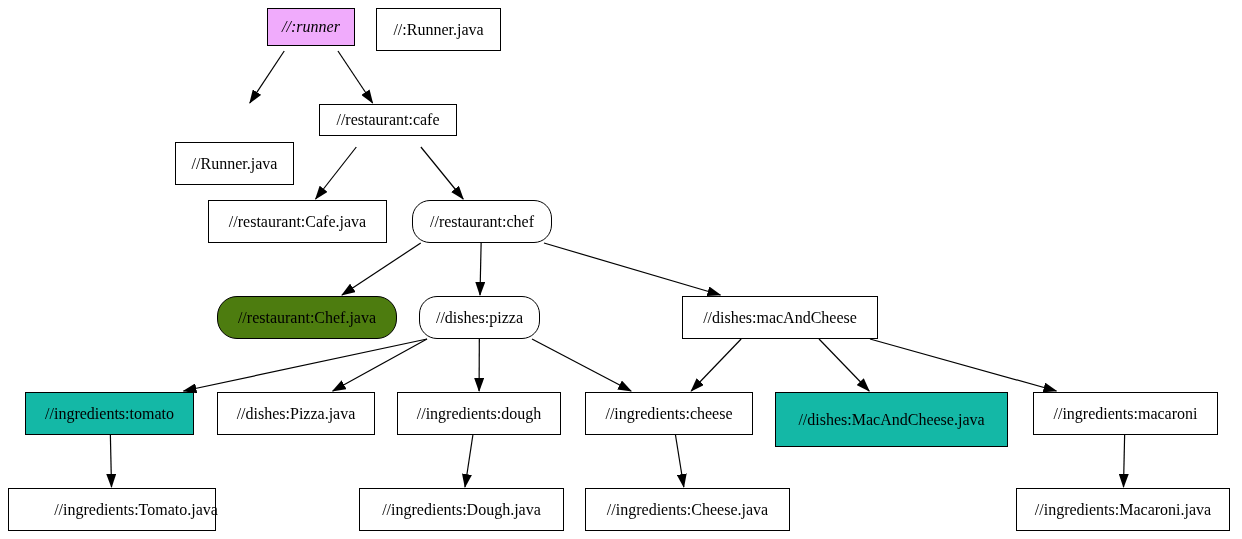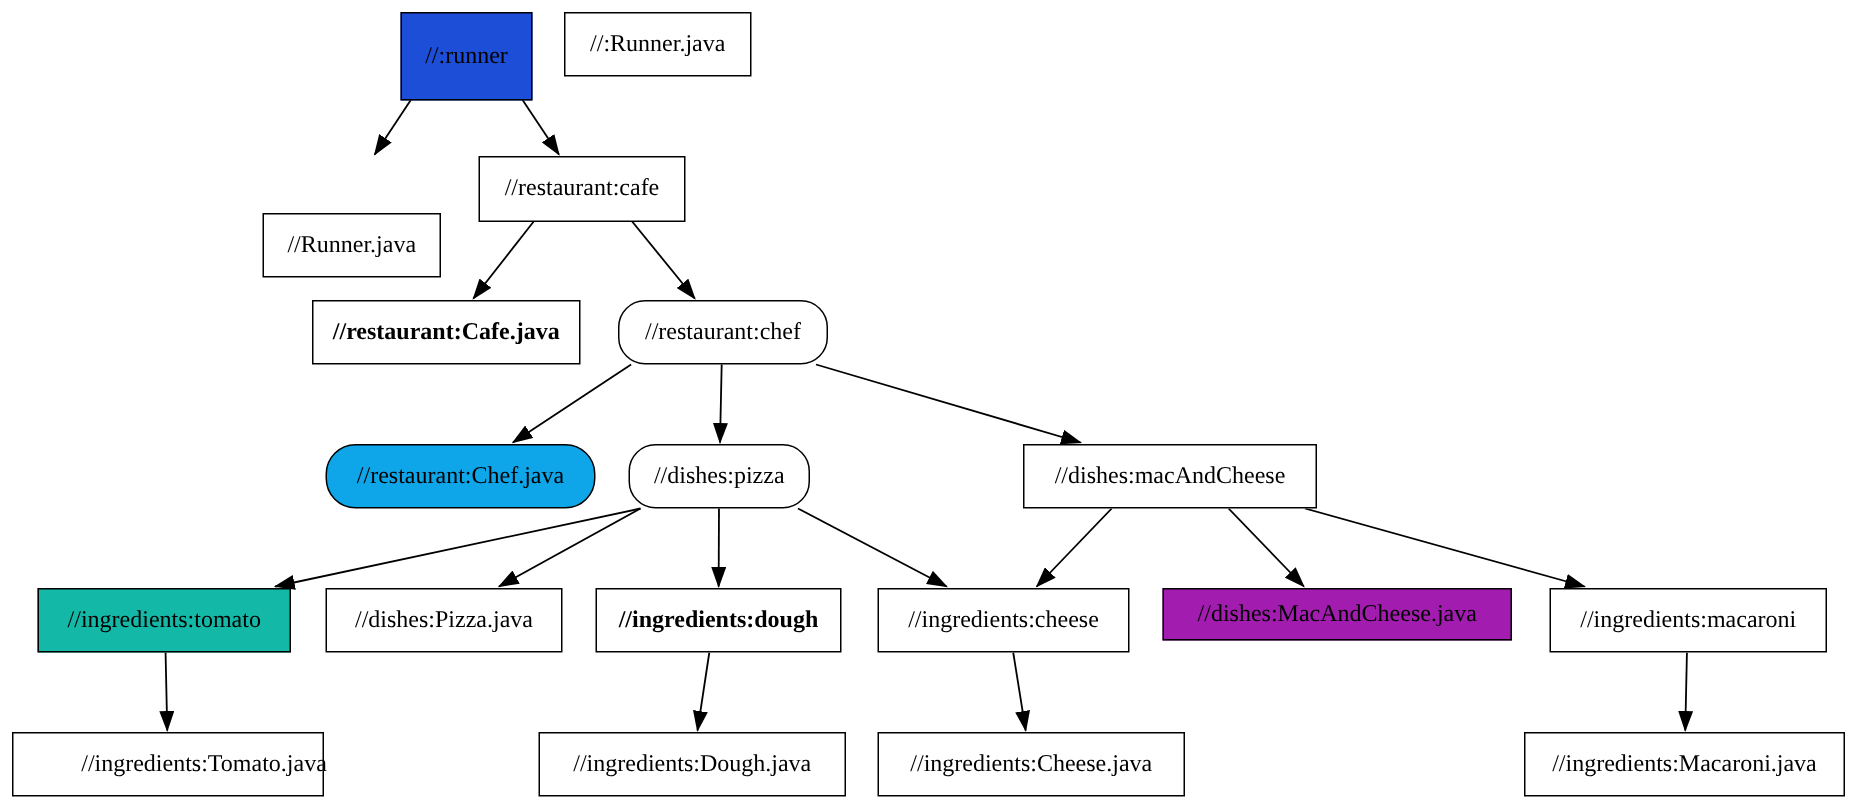--- a/index.html
+++ b/index.html
@@ -65,33 +65,33 @@
       <line x1="532" y1="339" x2="631.1" y2="391" class="edge-line" stroke="#000000" marker-end="url(#arrowhead)"></line>
       <line x1="741.15" y1="339" x2="691.2" y2="391" class="edge-line" stroke="#000000" marker-end="url(#arrowhead)"></line>
       <line x1="819.025" y1="339" x2="869.2" y2="391" class="edge-line" stroke="#000000" marker-end="url(#arrowhead)"></line>
       <line x1="870" y1="339" x2="1056.4" y2="391" class="edge-line" stroke="#000000" marker-end="url(#arrowhead)"></line>
       <line x1="110.375" y1="435" x2="111.5" y2="487" class="edge-line" stroke="#000000" marker-end="url(#arrowhead)"></line>
       <line x1="472.875" y1="435" x2="465" y2="487" class="edge-line" stroke="#000000" marker-end="url(#arrowhead)"></line>
       <line x1="675.475" y1="435" x2="683.8" y2="487" class="edge-line" stroke="#000000" marker-end="url(#arrowhead)"></line>
       <line x1="1124.625" y1="435" x2="1123.5" y2="487" class="edge-line" stroke="#000000" marker-end="url(#arrowhead)"></line>
     </svg>
   <div id="node-layer">
-      <div class="graph-node" style="left: 267px; top: 8px; width: 88px; height: 59px; background: #1d4ed8; border-color: rgb(0, 0, 0); color: rgb(0, 0, 0);">//:runner</div>
+      <div class="graph-node" style="left: 267px; top: 8px; width: 88px; height: 38px; background: #f0abfc; border-color: rgb(0, 0, 0); color: rgb(0, 0, 0); font-style: italic;">//:runner</div>
       <div class="graph-node" style="left: 376px; top: 8px; width: 125px; height: 43px; background: rgb(255, 255, 255); border-color: rgb(0, 0, 0); color: rgb(0, 0, 0);">//:Runner.java</div>
       <div class="graph-node" style="left: 175px; top: 104px; width: 119px; height: 43px; background: rgb(255, 255, 255); border-color: rgb(0, 0, 0); color: rgb(0, 0, 0); margin-top: 38px;">//Runner.java</div>
-      <div class="graph-node" style="left: 319px; top: 104px; width: 138px; height: 44px; background: rgb(255, 255, 255); border-color: rgb(0, 0, 0); color: rgb(0, 0, 0);">//restaurant:cafe</div>
-      <div class="graph-node" style="left: 208px; top: 200px; width: 179px; height: 43px; background: rgb(255, 255, 255); border-color: rgb(0, 0, 0); color: rgb(0, 0, 0); font-weight: bold;">//restaurant:Cafe.java</div>
+      <div class="graph-node" style="left: 319px; top: 104px; width: 138px; height: 32px; background: rgb(255, 255, 255); border-color: rgb(0, 0, 0); color: rgb(0, 0, 0);">//restaurant:cafe</div>
+      <div class="graph-node" style="left: 208px; top: 200px; width: 179px; height: 43px; background: rgb(255, 255, 255); border-color: rgb(0, 0, 0); color: rgb(0, 0, 0);">//restaurant:Cafe.java</div>
       <div class="graph-node" style="left: 412px; top: 200px; width: 140px; height: 43px; background: rgb(255, 255, 255); border-color: rgb(0, 0, 0); color: rgb(0, 0, 0); border-radius: 18px;">//restaurant:chef</div>
-      <div class="graph-node" style="left: 217px; top: 296px; width: 180px; height: 43px; background: #0ea5e9; border-color: rgb(0, 0, 0); color: rgb(0, 0, 0); border-radius: 20px;">//restaurant:Chef.java</div>
+      <div class="graph-node" style="left: 217px; top: 296px; width: 180px; height: 43px; background: #4d7c0f; border-color: rgb(0, 0, 0); color: rgb(0, 0, 0); border-radius: 20px;">//restaurant:Chef.java</div>
       <div class="graph-node" style="left: 419px; top: 296px; width: 121px; height: 43px; background: rgb(255, 255, 255); border-color: rgb(0, 0, 0); color: rgb(0, 0, 0); border-radius: 18px;">//dishes:pizza</div>
       <div class="graph-node" style="left: 682px; top: 296px; width: 196px; height: 43px; background: rgb(255, 255, 255); border-color: rgb(0, 0, 0); color: rgb(0, 0, 0);">//dishes:macAndCheese</div>
       <div class="graph-node" style="left: 25px; top: 392px; width: 169px; height: 43px; background: #14b8a6; border-color: rgb(0, 0, 0); color: rgb(0, 0, 0);">//ingredients:tomato</div>
       <div class="graph-node" style="left: 217px; top: 392px; width: 158px; height: 43px; background: rgb(255, 255, 255); border-color: rgb(0, 0, 0); color: rgb(0, 0, 0);">//dishes:Pizza.java</div>
-      <div class="graph-node" style="left: 397px; top: 392px; width: 164px; height: 43px; background: rgb(255, 255, 255); border-color: rgb(0, 0, 0); color: rgb(0, 0, 0); font-weight: bold;">//ingredients:dough</div>
+      <div class="graph-node" style="left: 397px; top: 392px; width: 164px; height: 43px; background: rgb(255, 255, 255); border-color: rgb(0, 0, 0); color: rgb(0, 0, 0);">//ingredients:dough</div>
       <div class="graph-node" style="left: 585px; top: 392px; width: 168px; height: 43px; background: rgb(255, 255, 255); border-color: rgb(0, 0, 0); color: rgb(0, 0, 0);">//ingredients:cheese</div>
-      <div class="graph-node" style="left: 775px; top: 392px; width: 233px; height: 35px; background: #a21caf; border-color: rgb(0, 0, 0); color: rgb(0, 0, 0); text-align: right;">//dishes:MacAndCheese.java</div>
+      <div class="graph-node" style="left: 775px; top: 392px; width: 233px; height: 55px; background: #14b8a6; border-color: rgb(0, 0, 0); color: rgb(0, 0, 0); text-align: right;">//dishes:MacAndCheese.java</div>
       <div class="graph-node" style="left: 1033px; top: 392px; width: 185px; height: 43px; background: rgb(255, 255, 255); border-color: rgb(0, 0, 0); color: rgb(0, 0, 0);">//ingredients:macaroni</div>
       <div class="graph-node" style="left: 8px; top: 488px; width: 208px; height: 43px; background: rgb(255, 255, 255); border-color: rgb(0, 0, 0); color: rgb(0, 0, 0); padding-left: 48px;">//ingredients:Tomato.java</div>
       <div class="graph-node" style="left: 359px; top: 488px; width: 205px; height: 43px; background: rgb(255, 255, 255); border-color: rgb(0, 0, 0); color: rgb(0, 0, 0);">//ingredients:Dough.java</div>
       <div class="graph-node" style="left: 585px; top: 488px; width: 205px; height: 43px; background: rgb(255, 255, 255); border-color: rgb(0, 0, 0); color: rgb(0, 0, 0);">//ingredients:Cheese.java</div>
       <div class="graph-node" style="left: 1016px; top: 488px; width: 214px; height: 43px; background: rgb(255, 255, 255); border-color: rgb(0, 0, 0); color: rgb(0, 0, 0);">//ingredients:Macaroni.java</div>
     </div>
 </div>
 
 </body></html>

